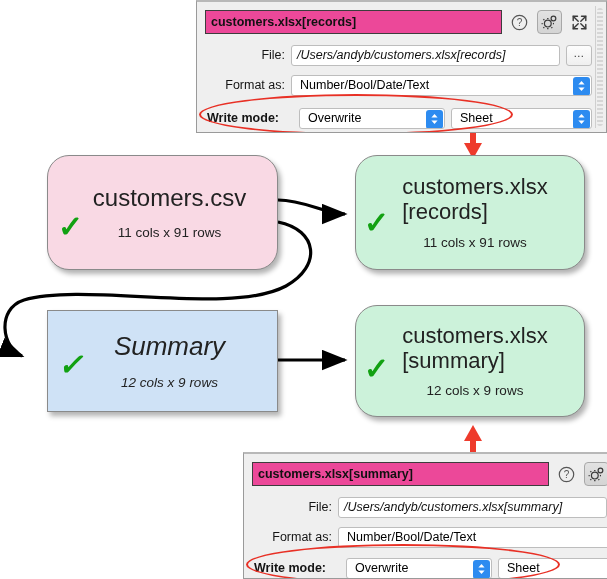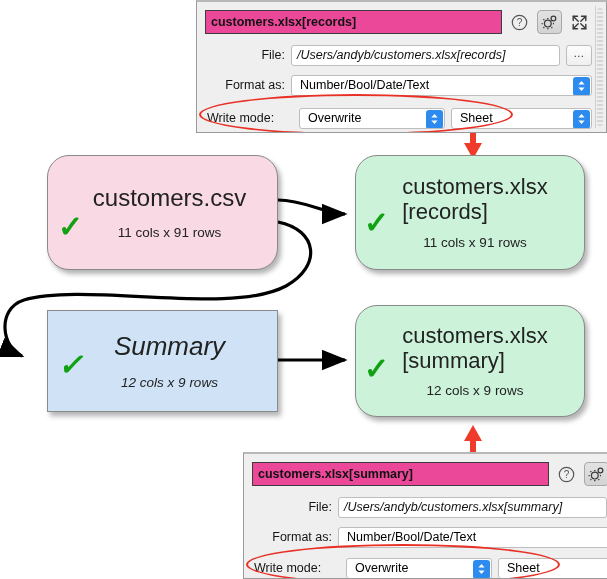--- a/index.html
+++ b/index.html
@@ -106,21 +106,21 @@
     display: flex; align-items: center; gap: 6px;
   }
   .flabel {
     width: 80px;
     text-align: right;
     font-size: 12.5px;
     color: #141414;
     flex: 0 0 auto;
     white-space: nowrap;
   }
-  .flabel.left { text-align: left; width: auto; }
+  .flabel.left { text-align: left; width: auto; font-weight: bold; }
   .textfield {
     flex: 1 1 auto;
     height: 21px;
     box-sizing: border-box;
     background: #fff;
     border: 1px solid #bdbdbd;
     border-radius: 3px;
     display: flex; align-items: center;
     padding: 0 5px;
     font-size: 12.5px;

